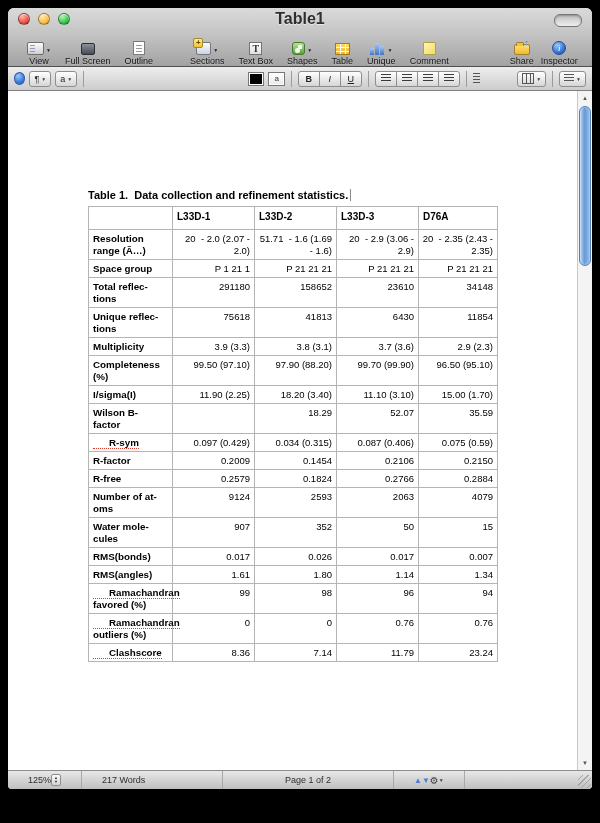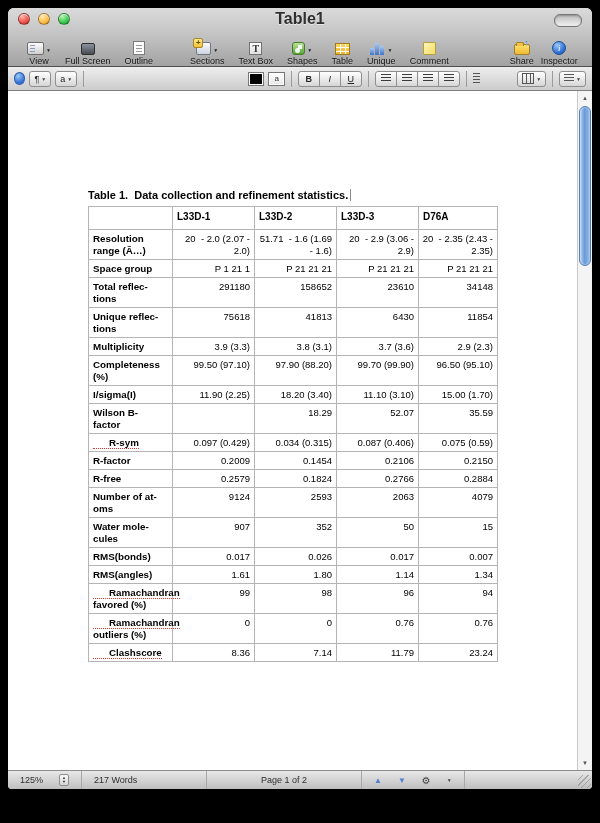--- a/index.html
+++ b/index.html
@@ -123,21 +123,21 @@
   .scrollbar { position:absolute; top:0; right:0; bottom:0; width:15px; background:#f4f4f4; border-left:1px solid #c9c9c9; box-sizing:border-box; }
   .sb-arrow { position:absolute; left:0; right:0; height:14px; display:flex; align-items:center; justify-content:center;
      font-size:6px; color:#555; }
   .sb-arrow.up { top:0; } .sb-arrow.down { bottom:0; }
   .sb-thumb { position:absolute; left:1px; right:1px; top:15px; height:158px; border-radius:7px;
      border:1px solid #5580b8;
      background:linear-gradient(to right,#bdd6f2,#6a9ad8 45%,#93bbe9); box-shadow:inset 0 0 2px rgba(255,255,255,.8); }
   
   .statusbar { height:18px; flex:0 0 18px; background:linear-gradient(#e8e8e8,#bfbfbf);
      border-top:1px solid #8c8c8c; display:flex; align-items:center; font-size:9px; color:#2e2e2e; position:relative; }
-  .sb-sec { display:flex; align-items:center; height:100%; padding:0 12px; border-right:1px solid #a8a8a8; gap:16px; }
+  .sb-sec { display:flex; align-items:center; height:100%; padding:0 20px; border-right:1px solid #a8a8a8; gap:0; }
   .zoom-stepper { display:flex; flex-direction:column; font-size:4px; line-height:4px; color:#333;
      border:1px solid #8e8e8e; border-radius:2px; background:linear-gradient(#fbfbfb,#d4d4d4); padding:1px 2px; }
   .sec-words { width:100px; } .sec-page { width:130px; justify-content:center; }
   .nav-tri { font-size:8px; color:#4f7fd4; }
   .gear { font-size:10px; color:#444; }
   .gear-dd { font-size:5px; color:#444; }
   .resize-grip { position:absolute; right:1px; bottom:1px; width:13px; height:13px;
      background:repeating-linear-gradient(135deg,transparent 0 3px,#9a9a9a 3px 4px); opacity:.8; }
 </style>
 </head>

